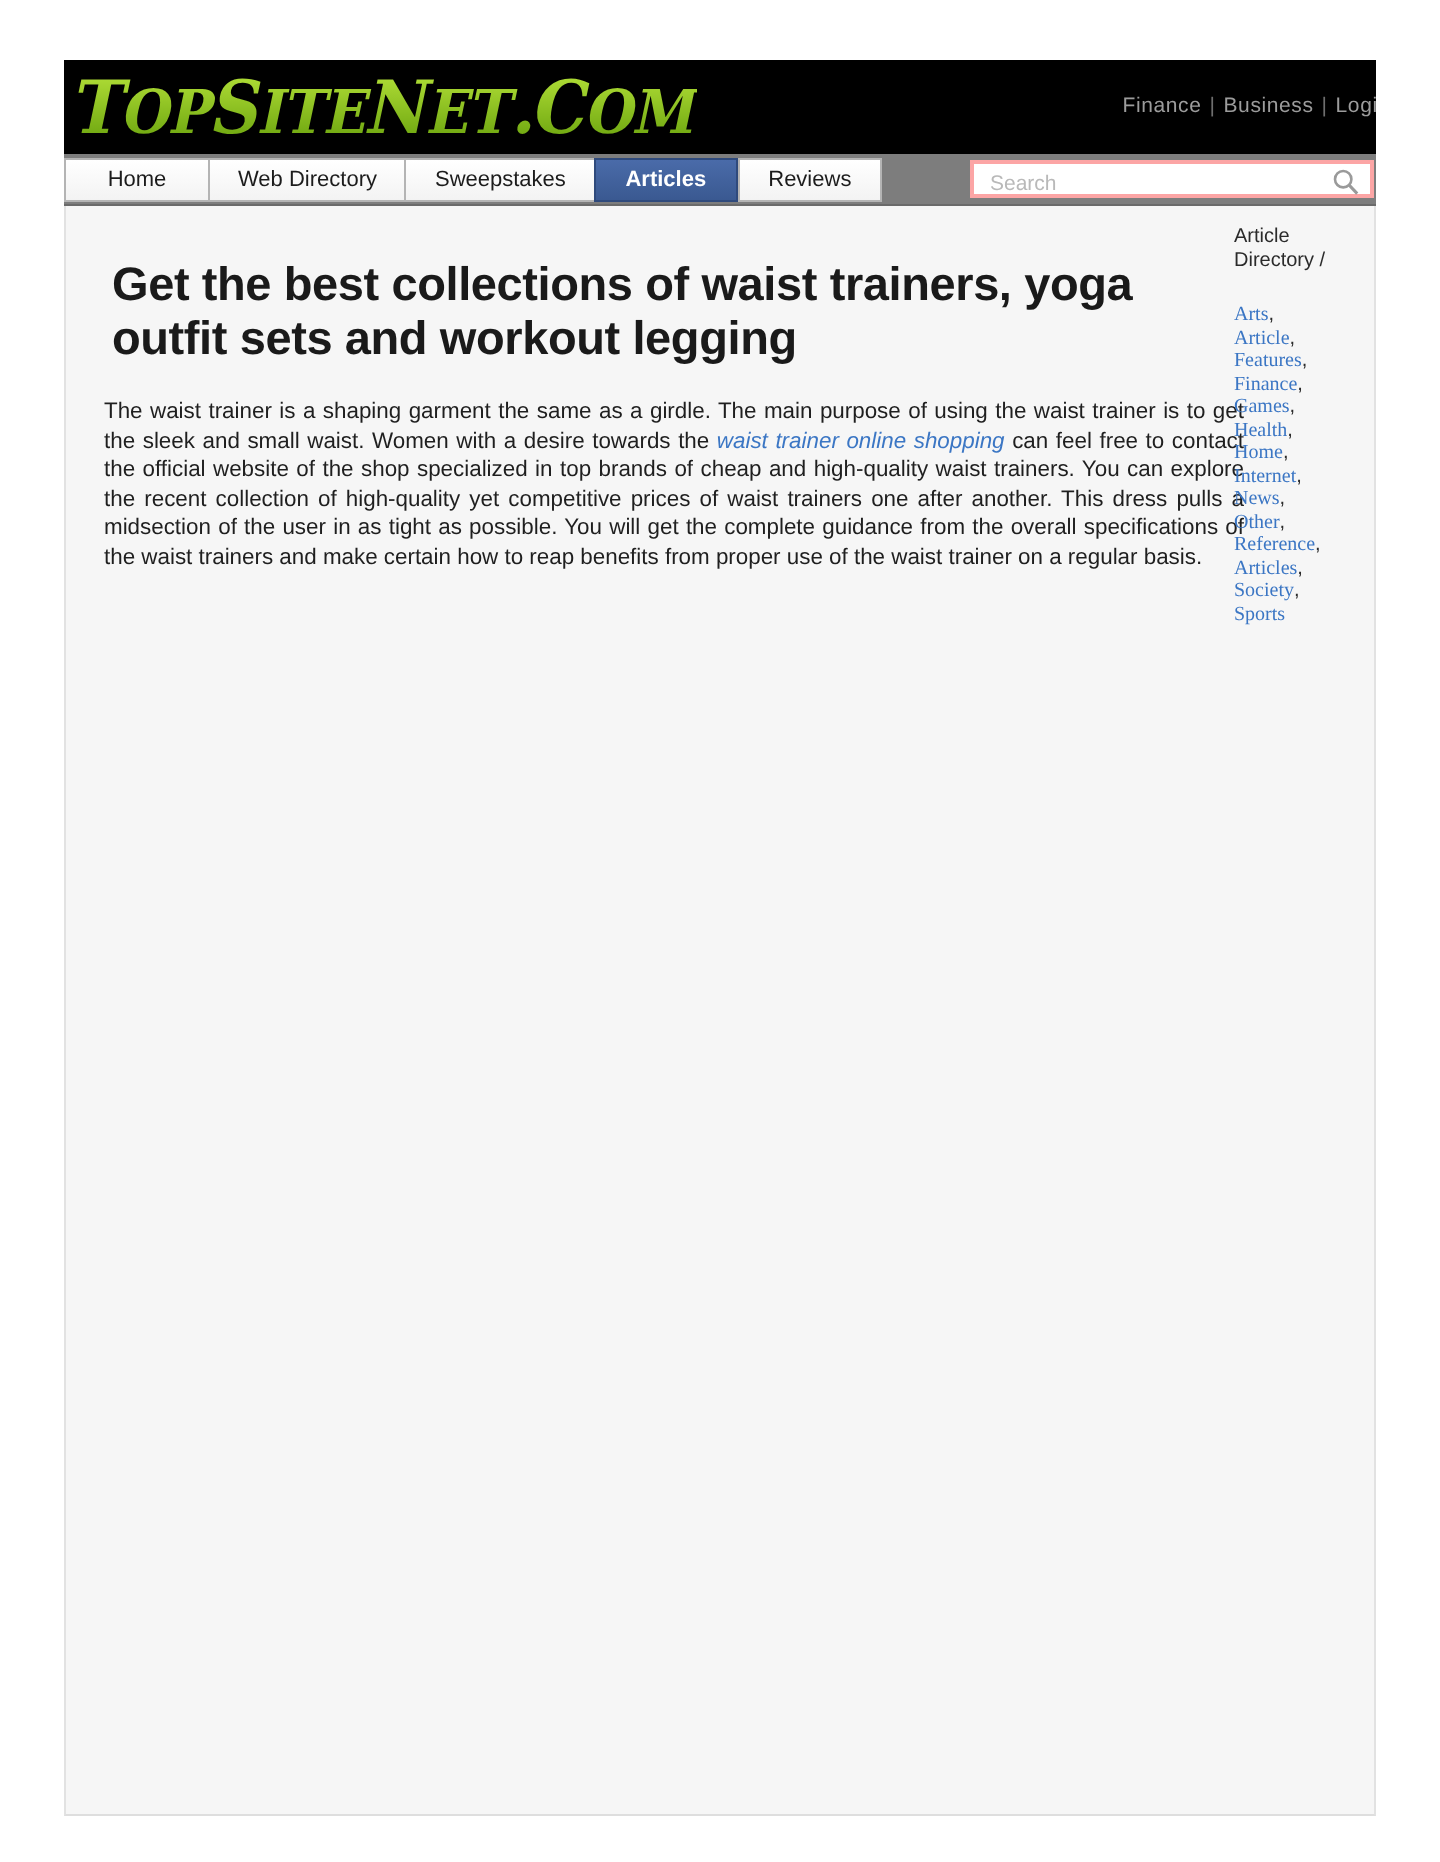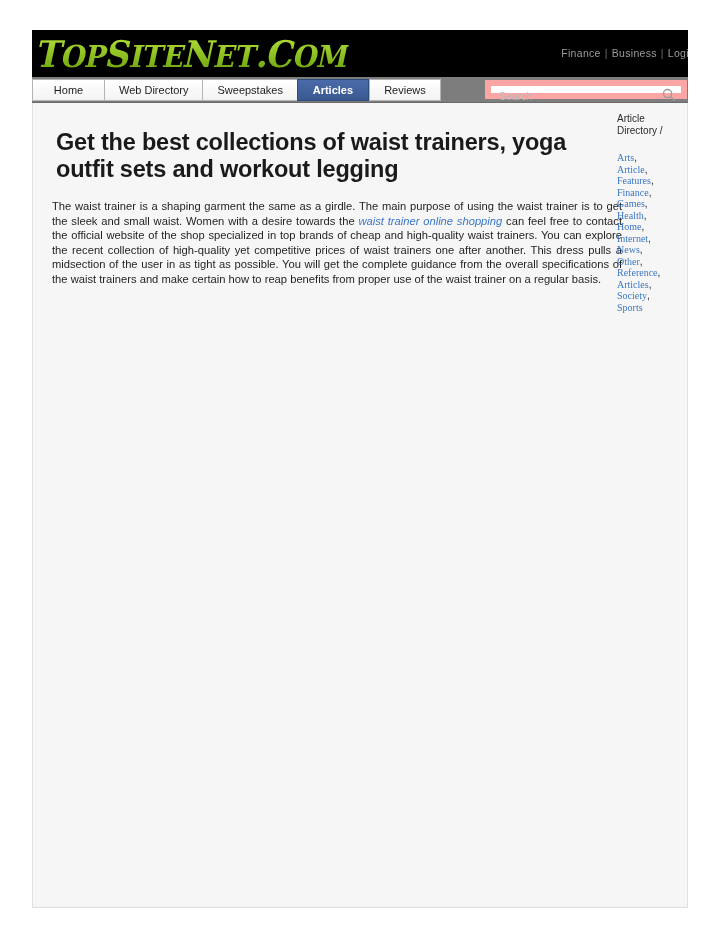--- a/index.html
+++ b/index.html
@@ -105,21 +105,21 @@
     font-weight: bold;
   }
 
   .search-wrap {
     position: absolute;
     right: 1px;
     top: 3px;
     width: 202px;
     height: 19px;
     background: #ffffff;
-    border: 6px solid #fca5a5;
+    border: 2px solid #fca5a5;
     box-sizing: border-box;
   }
   .search-input {
     position: absolute;
     left: 6px;
     top: 0;
     width: 160px;
     height: 17px;
     border: none;
     outline: none;

